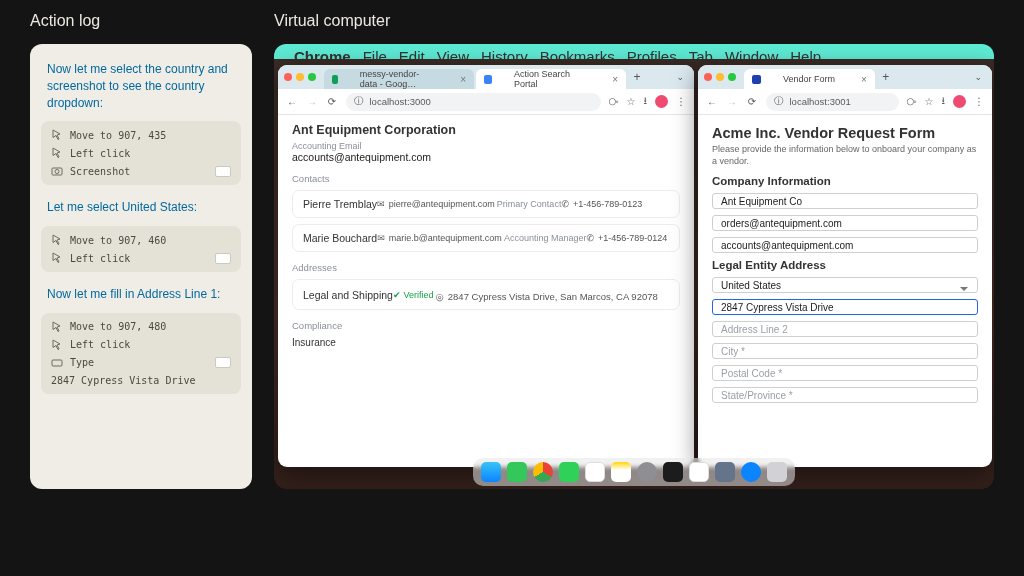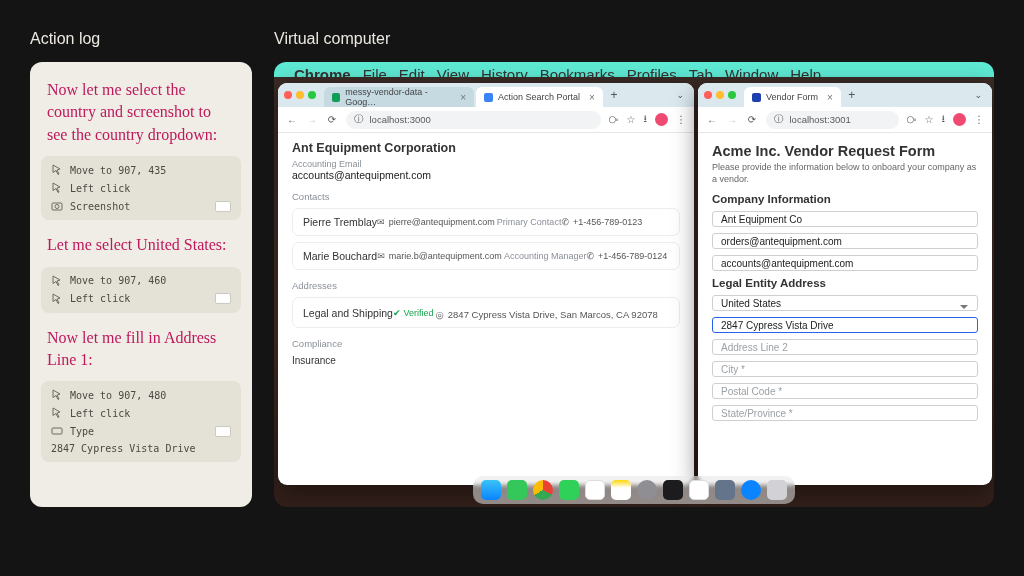--- a/index.html
+++ b/index.html
@@ -1,40 +1,40 @@
 <!DOCTYPE html>
 <html><head>
 <meta charset="utf-8">
 <style>
   * { box-sizing: border-box; margin: 0; padding: 0; }
   body { background: #141414; font-family: -apple-system, BlinkMacSystemFont, "Segoe UI", sans-serif; width: 1024px; height: 576px; overflow: hidden; color: #222; }
-  .root { display: flex; padding: 30px 30px 30px 30px; gap: 22px; height: 100%; }
+  .root { display: flex; padding: 12px 30px 30px 30px; gap: 22px; height: 100%; }
   .col-left { width: 222px; flex: none; }
   .col-right { flex: 1; display: flex; flex-direction: column; }
   .title { color: #ece8e1; font-size: 16px; margin-bottom: 14px; font-weight: 400;}
   .log { background: #efede6; border-radius: 12px; padding: 11px; display: flex; flex-direction: column; gap: 8px; font-size: 11.4px; height:445px; }
-  .log-note { color: #be185d; line-height: 1.4; padding: 6px 6px 2px 6px; font-family: Liberation Serif, serif; font-size: 16px;}
+  .log-note { color: #0369a1; line-height: 1.4; padding: 6px 6px 2px 6px; font-family: Liberation Sans, sans-serif; font-size: 12px;}
   .log-block { background: #e4e1d7; border-radius: 8px; padding: 8px 10px; display: flex; flex-direction: column; gap: 6px; }
   .log-row { display: flex; align-items: center; gap: 7px; font-family: ui-monospace, Menlo, monospace; color: #4a4a42; font-size: 10px;}
   .log-row .badge { margin-left:auto; width:16px; height:11px; background:#fefefe; border:1px solid #ccc9bf; border-radius:2px;}
   .ico { width: 12px; height: 12px; display:inline-block; color:#6d6d63; }
   .vc { background: #000; border-radius: 12px; overflow:hidden; position: relative; height: 445px; }
   
   .menubar { background: #5eead4; height: 25px; display:flex; align-items:center; padding: 0 8px; font-size:15px; gap:12px; color:#333; }
   .menubar .apple { font-size:10px; }
   
   .desktop { position:absolute; top:15px; left:0; right:0; bottom:0; background: linear-gradient(#3b2b26,#4a2f26 60%,#321f1a); }
   .win { position:absolute; background:#fff; border-radius:9px; box-shadow:0 6px 24px rgba(0,0,0,.5); overflow:hidden; display:flex; flex-direction:column; }
   .win1 { left:4px; top:6px; width:416px; height:402px; }
   .win2 { left:424px; top:6px; width:294px; height:402px; }
   .tabstrip { background:#dbe9ef; height:24px; display:flex; align-items:flex-end; padding:0 6px; gap:2px; }
   .traffic { display:flex; gap:4px; align-self:center; margin-right:6px;}
   .dot { width:8px; height:8px; border-radius:50%; }
   .r{background:#ff5f57}.y{background:#febc2e}.g{background:#28c840}
-  .tab { background:#fff; height:20px; border-radius:6px 6px 0 0; font-size:9px; display:flex; align-items:center; padding:0 8px; gap:5px; color:#444; position:relative; max-width: 150px;}
+  .tab { background:#fff; height:20px; border-radius:6px 6px 0 0; font-size:9px; display:flex; align-items:center; padding:0 8px; gap:22px; color:#444; position:relative; max-width: 150px;}
   .tab.in { background:#c6dae2; }
   .tab .x { margin-left:4px; color:#777; font-size:10px;}
   .tab .fav { width:9px;height:9px;border-radius:2px; }
   .newtab { width:18px; height:18px; display:flex;align-items:center;justify-content:center;color:#555;font-size:12px; align-self:center;}
   .tabstrip .sp { flex:1 }
   .chev { color:#555; font-size:9px; align-self:center; padding:0 4px;}
   .addr { height:26px; background:#fff; border-bottom:1px solid #e6e6e6; display:flex; align-items:center; padding:0 8px; gap:8px; font-size:10px; color:#5a5a5a;}
   .addr .navico{ width:12px;height:12px; display:flex;align-items:center;justify-content:center;}
   .urlbox { flex:1; background:#f1f3f4; border-radius:12px; height:18px; display:flex; align-items:center; padding:0 8px; gap:6px; font-size:9.5px; color:#5a5a5a;}
   .right-icons{ display:flex; gap:8px; align-items:center;}

